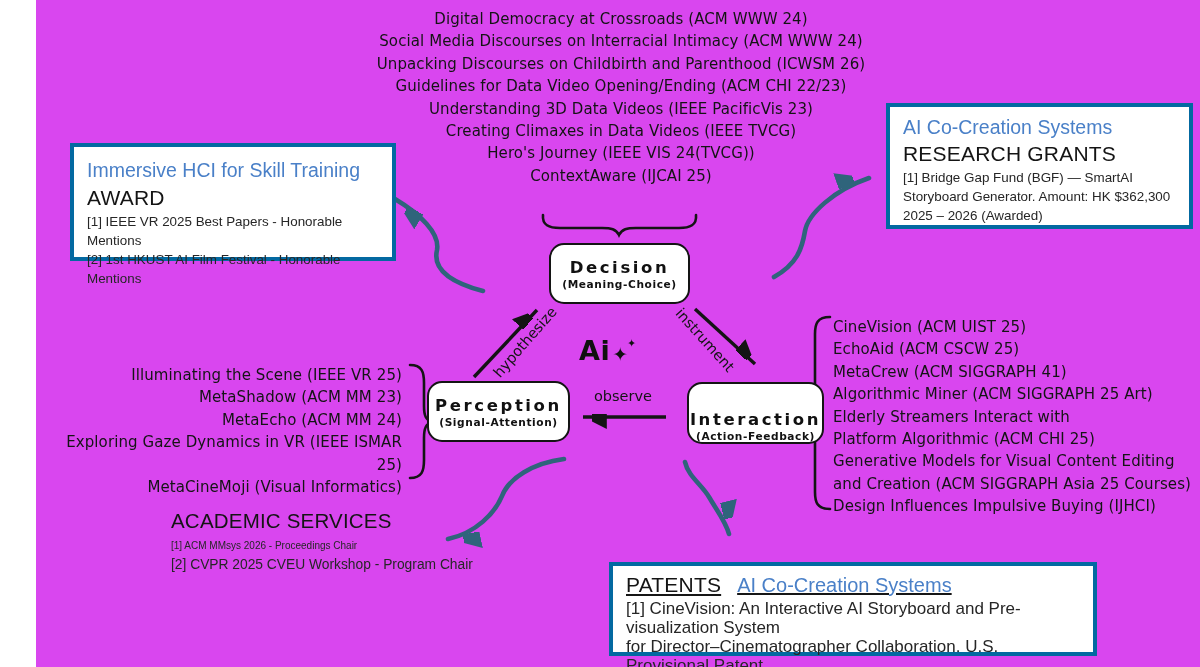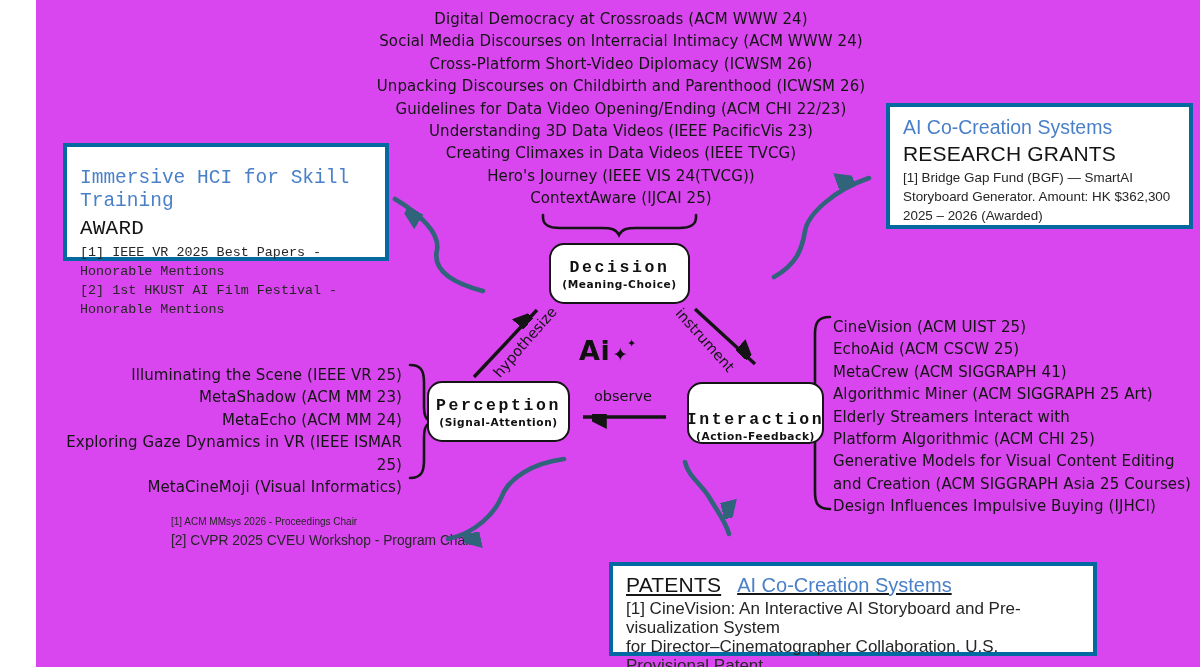--- a/index.html
+++ b/index.html
@@ -11,21 +11,21 @@
 
   svg.overlay{position:absolute;left:0;top:0;width:1200px;height:667px;z-index:1;}
 
   .pub-list{z-index:2;}
   .pub-line{font-size:15px;line-height:22.4px;color:#141414;white-space:pre-line;letter-spacing:0.1px;}
   .center-list{text-align:center;}
   .right-align{text-align:right;}
 
   .node{z-index:3;border:2.4px solid #141414;border-radius:15px;background:#ffffff;
         display:flex;flex-direction:column;align-items:center;justify-content:center;}
-  .node-title{font-weight:bold;font-size:16.5px;letter-spacing:2.6px;color:#111111;font-family:Liberation Mono, monospace;}
+  .node-title{font-weight:bold;font-size:16.5px;letter-spacing:2.6px;color:#111111;}
   .node-sub{font-weight:bold;font-size:10.6px;letter-spacing:0.6px;margin-top:1px;color:#111111;}
 
   .edge-label{z-index:3;font-size:14.5px;color:#141414;white-space:nowrap;
               transform-origin:center center;}
 
   .bluebox{z-index:3;border:4px solid #0369a1;background:#ffffff;box-sizing:border-box;}
   .cat-title{color:#4a80c8;font-size:19.5px;line-height:23px;}
   .box-heading{font-size:21px;color:#141414;letter-spacing:0.2px;line-height:24px;}
   .box-item{font-size:13.4px;color:#262626;line-height:19px;white-space:pre-line;}
 
@@ -59,30 +59,29 @@
 
     <path d="M447,291 C417,283 396,271 401,250 C404,233 384,214 359,199" stroke="#2f647b" stroke-width="4.6" fill="none" stroke-linecap="round" marker-end="url(#tealhead)"></path>
     <path d="M738,277 C761,264 766,249 769,231 C772,214 798,190 833,178" stroke="#2f647b" stroke-width="4.6" fill="none" stroke-linecap="round" marker-end="url(#tealhead)"></path>
     <path d="M528,459 C497,463 473,478 466,496 C459,513 440,533 412,539" stroke="#2f647b" stroke-width="4.6" fill="none" stroke-linecap="round" marker-end="url(#tealhead)"></path>
     <path d="M649,462 C652,476 666,485 673,497 C680,509 690,522 693,534" stroke="#2f647b" stroke-width="4.6" fill="none" stroke-linecap="round" marker-end="url(#tealhead)"></path>
   </svg>
 
   <div class="abs pub-list center-list hand" style="left:270px;top:8px;width:630px;">
     <div class="pub-line">Digital Democracy at Crossroads (ACM WWW 24)</div>
     <div class="pub-line">Social Media Discourses on Interracial Intimacy (ACM WWW 24)</div>
-    <div class="pub-line">Cross-Platform Short-Video Diplomacy (ICWSM 26)</div>
     <div class="pub-line">Unpacking Discourses on Childbirth and Parenthood (ICWSM 26)</div>
     <div class="pub-line">Guidelines for Data Video Opening/Ending (ACM CHI 22/23)</div>
     <div class="pub-line">Understanding 3D Data Videos (IEEE PacificVis 23)</div>
     <div class="pub-line">Creating Climaxes in Data Videos (IEEE TVCG)</div>
     <div class="pub-line">Hero's Journey (IEEE VIS 24(TVCG))</div>
     <div class="pub-line">ContextAware (IJCAI 25)</div>
   </div>
 
-  <div class="abs bluebox clean" style="left:27px;top:143px;width:326px;height:118px;padding:20px 13px;font-family:Liberation Mono, monospace;">
+  <div class="abs bluebox clean" style="left:34px;top:143px;width:326px;height:118px;padding:12px 13px;">
     <div class="cat-title">Immersive HCI for Skill Training</div>
     <div class="box-heading" style="margin-top:4px;">AWARD</div>
     <div class="box-item" style="margin-top:2px;">[1] IEEE VR 2025 Best Papers - Honorable Mentions</div>
     <div class="box-item">[2] 1st HKUST AI Film Festival - Honorable Mentions</div>
   </div>
 
   <div class="abs bluebox clean" style="left:850px;top:103px;width:307px;height:126px;padding:9px 13px;">
     <div class="cat-title">AI Co-Creation Systems</div>
     <div class="box-heading" style="margin-top:3px;">RESEARCH GRANTS</div>
     <div class="box-item" style="margin-top:2px;">[1] Bridge Gap Fund (BGF) — SmartAI
@@ -129,20 +128,21 @@
     <div class="pub-line">MetaCrew (ACM SIGGRAPH 41)</div>
     <div class="pub-line">Algorithmic Miner (ACM SIGGRAPH 25 Art)</div>
     <div class="pub-line">Elderly Streamers Interact with
 Platform Algorithmic (ACM CHI 25)</div>
     <div class="pub-line">Generative Models for Visual Content Editing
 and Creation (ACM SIGGRAPH Asia 25 Courses)</div>
     <div class="pub-line">Design Influences Impulsive Buying (IJHCI)</div>
   </div>
 
   <div class="abs clean" style="left:135px;top:509px;width:380px;">
+    <div class="box-heading" style="font-size:20.5px;">ACADEMIC SERVICES</div>
     <div class="box-item" style="margin-top:3px;font-size:10px;">[1] ACM MMsys 2026 - Proceedings Chair</div>
     <div class="box-item" style="font-size:13.8px;">[2] CVPR 2025 CVEU Workshop - Program Chair</div>
   </div>
 
   <div class="abs bluebox clean" style="left:573px;top:562px;width:488px;height:94px;padding:7px 13px;">
     <div style="display:flex;align-items:baseline;gap:16px;text-decoration:underline;">
       <span class="box-heading">PATENTS</span>
       <span class="cat-title" style="font-size:20px;">AI Co-Creation Systems</span>
     </div>
     <div class="box-item" style="margin-top:2px;font-size:17px;">[1] CineVision: An Interactive AI Storyboard and Pre-visualization System

